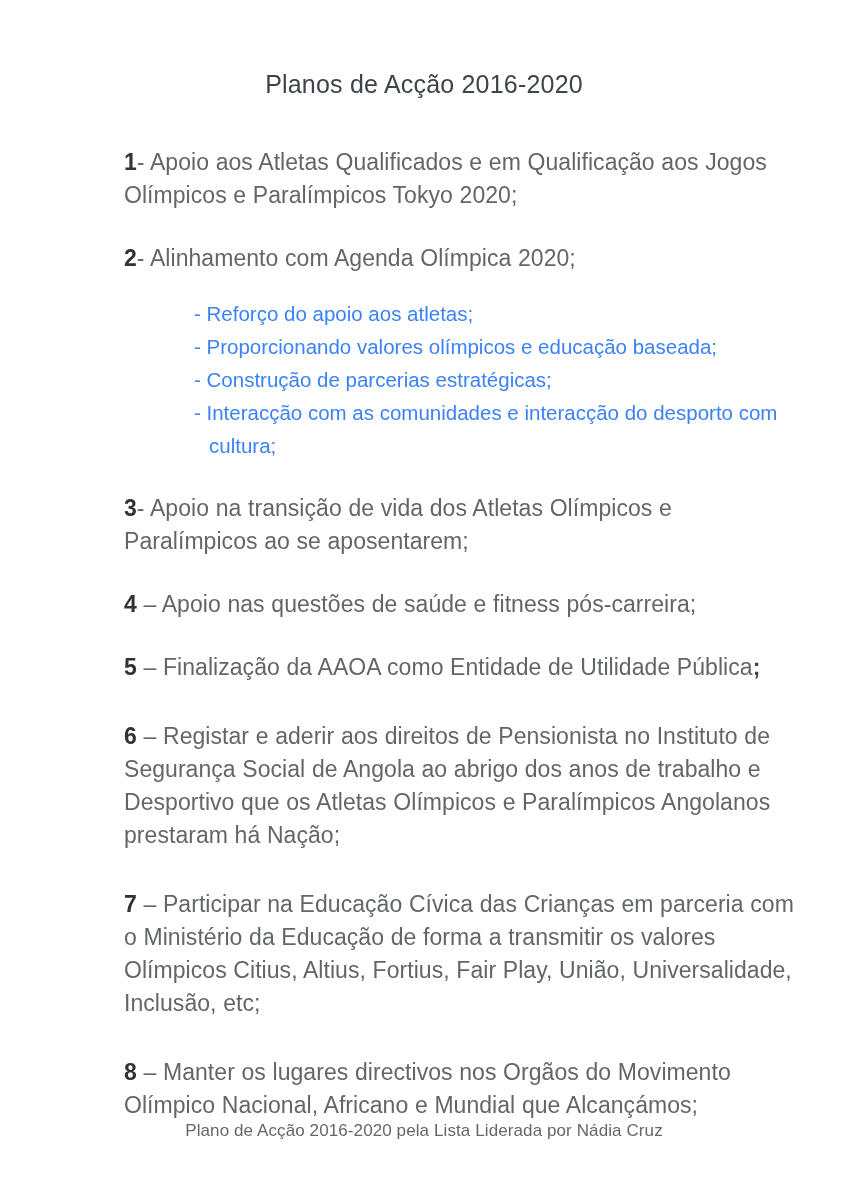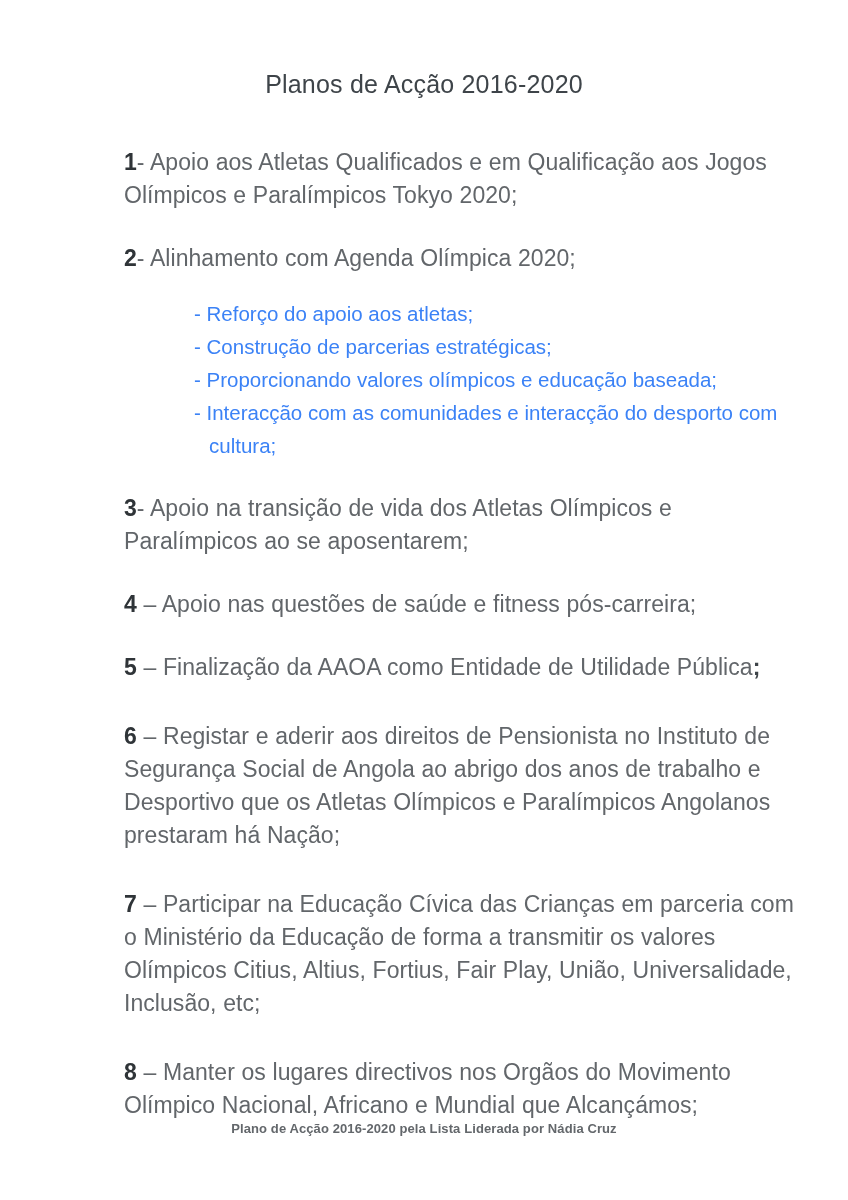--- a/index.html
+++ b/index.html
@@ -94,24 +94,23 @@
     text-indent: -15px;
   }
 
   
   .footer {
     position: absolute;
     top: 1121px;
     left: 0;
     width: 848px;
     text-align: center;
-    font-size: 13px;
+    font-size: 17px;
     color: #63676b;
     letter-spacing: 0.1px;
-    font-weight: bold;
   }
 </style>
 </head>
 <body>
 
 <div class="page">
 
   <div class="doc-title">Planos de Acção 2016-2020</div>
 
   <div class="content">
@@ -121,22 +120,22 @@
       <span>Apoio aos Atletas Qualificados e em Qualificação aos Jogos Olímpicos e Paralímpicos Tokyo 2020;</span>
     </p>
 
     <p class="item gap-sm">
       <span class="num">2</span><span class="dash">-</span>
       <span>Alinhamento com Agenda Olímpica 2020;</span>
     </p>
 
     <ul class="sublist gap-lg" style="margin-bottom:30px;">
       <li class="subitem">- Reforço do apoio aos atletas;</li>
+      <li class="subitem">- Proporcionando valores olímpicos e educação baseada;</li>
       <li class="subitem">- Construção de parcerias estratégicas;</li>
-      <li class="subitem">- Proporcionando valores olímpicos e educação baseada;</li>
       <li class="subitem">- Interacção com as comunidades  e interacção do desporto com cultura;</li>
     </ul>
 
     <p class="item gap-lg">
       <span class="num">3</span><span class="dash">-</span>
       <span>Apoio na transição de vida dos Atletas Olímpicos e Paralímpicos ao se aposentarem;</span>
     </p>
 
     <p class="item gap-lg">
       <span class="num">4</span>

